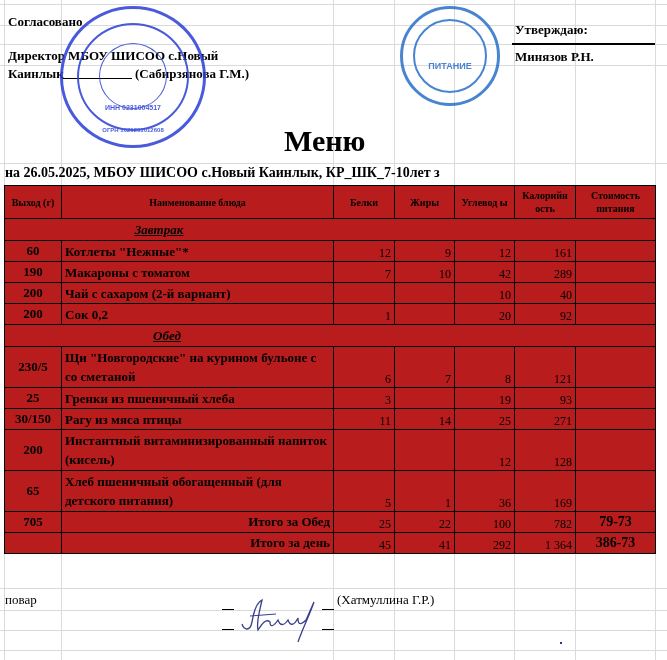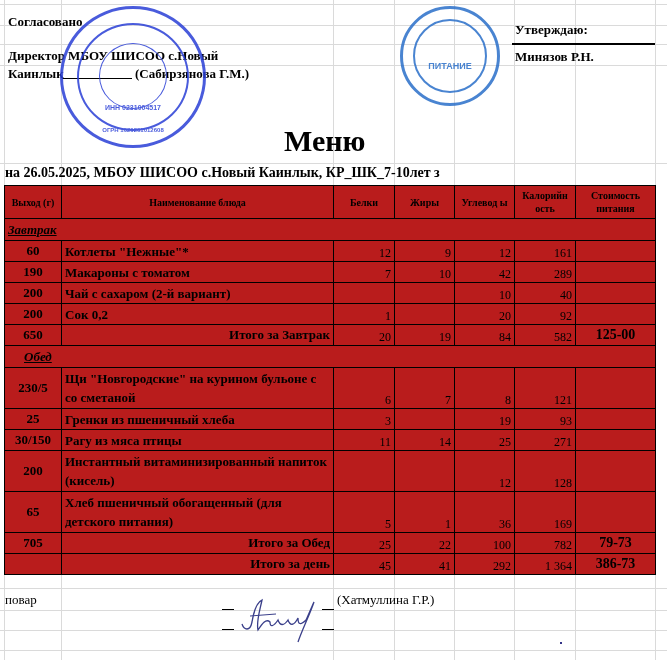--- a/index.html
+++ b/index.html
@@ -29,21 +29,21 @@
   table.menu td, table.menu th {
     border:1px solid #000; padding:0 3px; overflow:hidden;
   }
   th { font-size:10px; font-weight:bold; text-align:center; line-height:13px; height:32px; }
   td.out { font-size:13px; font-weight:bold; text-align:center; }
   td.name { font-size:13px; font-weight:bold; text-align:left; line-height:19px; }
   td.num { font-size:12px; text-align:right; vertical-align:bottom; padding-bottom:2px; }
   td.total-label { font-size:13px; font-weight:bold; text-align:right; }
   td.cost { font-size:14px; font-weight:bold; text-align:center; }
   tr.section td { border:none; border-left:1px solid #000; border-right:1px solid #000; height:21px; }
-  .section-label { font-size:13px; font-weight:bold; font-style:italic; text-decoration:underline; text-align:left; padding-right:16px;font-family:Liberation Serif, serif; }
+  .section-label { font-size:13px; font-weight:bold; font-style:italic; text-decoration:underline; text-align:center; padding-right:16px;font-family:Liberation Serif, serif; }
   tr.r1 td { height:20px; }
   tr.r2 td { height:40px; }
   .footer { font-size:13px; }
   .sig-line { position:absolute; height:1px; background:#000; width:12px; }
 </style>
 </head>
 <body>
 
 <div class="grid-layer">
   <div class="vline" style="left:4px"></div>
@@ -143,29 +143,20 @@
   </tr>
   <tr class="r1">
     <td class="out">200</td>
     <td class="name">Сок 0,2</td>
     <td class="num">1</td>
     <td class="num"></td>
     <td class="num">20</td>
     <td class="num">92</td>
     <td class="cost"></td>
   </tr>
-  <tr class="r1">
-    <td class="out">650</td>
-    <td class="total-label">Итого за Завтрак</td>
-    <td class="num">20</td>
-    <td class="num">19</td>
-    <td class="num">84</td>
-    <td class="num">582</td>
-    <td class="cost">125-00</td>
-  </tr>
 
   <tr class="section">
     <td colspan="7" class="section-label" style="padding-right:345px;padding-left:19px;">Обед</td>
   </tr>
   <tr class="r2">
     <td class="out">230/5</td>
     <td class="name">Щи "Новгородские" на курином бульоне с  со сметаной</td>
     <td class="num">6</td>
     <td class="num">7</td>
     <td class="num">8</td>

